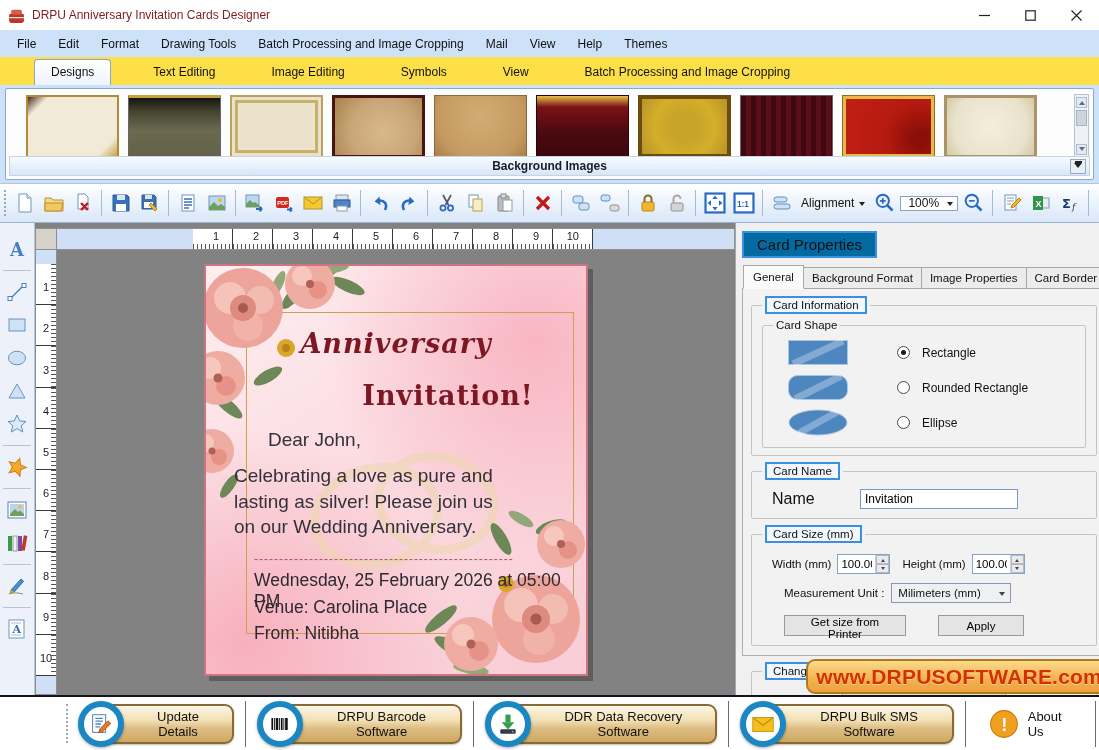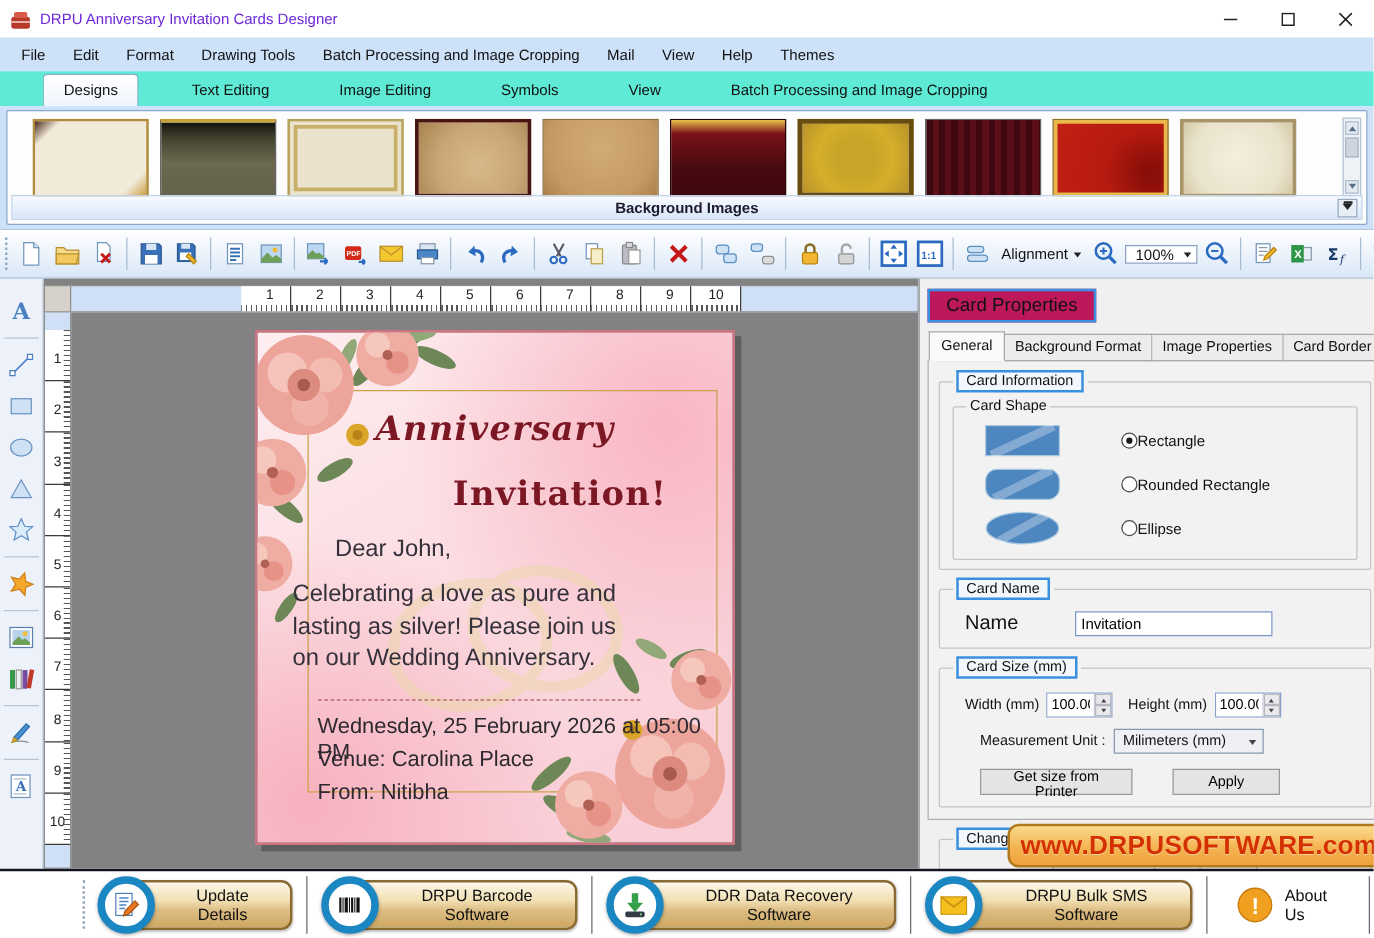--- a/index.html
+++ b/index.html
@@ -1,28 +1,28 @@
 <!DOCTYPE html>
 <html><head>
 <meta charset="utf-8">
 <style>
 *{box-sizing:border-box}
 html,body{margin:0;padding:0}
 body{width:1099px;height:750px;overflow:hidden;font-family:"Liberation Sans",sans-serif;background:#fff;color:#111}
 .app{width:1099px;height:750px;display:flex;flex-direction:column}
 
 .titlebar{height:30px;background:#fff;display:flex;align-items:center;padding-left:8px;flex:none}
-.title-text{font-size:12px;margin-left:7px;color:#6d28d9}
+.title-text{font-size:12px;margin-left:7px;color:#7f1d1d}
 .win-controls{margin-left:auto;display:flex;height:30px}
 .win-btn{width:46px;height:30px;display:flex;align-items:center;justify-content:center}
 
 .menubar{height:27px;background:#cde2f8;display:flex;align-items:center;padding-left:6px;font-size:12px;flex:none}
 .menu-item{padding:4px 11px;white-space:nowrap}
 
-.tabbar{height:28px;background:#5eead4;display:flex;align-items:flex-end;padding-left:34px;font-size:12px;flex:none}
+.tabbar{height:28px;background:#fde047;display:flex;align-items:flex-end;padding-left:34px;font-size:12px;flex:none}
 .tab{padding:5px 14px 6px;margin-right:28px;white-space:nowrap}
 .tab.active{background:linear-gradient(#ffffff,#eef4fc);border:1px solid #8aa8c8;border-bottom:none;border-radius:4px 4px 0 0;padding:5px 16px 6px}
 
 .ribbon{height:98px;background:#cde2f8;padding:3px 5px;flex:none}
 .strip{height:92px;background:#fdfdfd;border:1px solid #8aa8cc;border-radius:2px;position:relative}
 .thumbs{position:absolute;left:20px;top:6px;right:24px;height:63px;display:flex;gap:9px;overflow:hidden}
 .thumb{width:93px;height:63px;flex:none;border:1px solid #666}
 .t0{background:linear-gradient(135deg,#4a2c1e 0%,#f2ead9 14%,#f2ead9 86%,#caa24a 100%);border:2px solid #b08c3a}
 .t1{background:linear-gradient(#14140e,#44432f 22%,#6b6a4f 55%,#63624a);border-top:3px solid #c8a23a}
 .t2{background:#eae2ca;box-shadow:inset 0 0 0 3px #eae2ca,inset 0 0 0 6px #c9b06a,inset 0 0 0 8px #ece4cc;border:2px solid #b8a35c}
@@ -43,21 +43,21 @@
 .lbl-btn{position:absolute;right:3px;top:2px;width:16px;height:15px;border:1px solid #96a8c2;background:#e8eef6;display:flex;flex-direction:column;align-items:center;justify-content:center;gap:1px}
 .lbl-bar{width:7px;height:2px;background:#222}
 .lbl-tri{width:0;height:0;border:4px solid transparent;border-top:5px solid #222;margin-top:-1px}
 
 .toolbar{height:40px;background:linear-gradient(#ffffff,#d9e7f8);border-top:1px solid #b2c8e0;border-bottom:1px solid #9ab4d0;display:flex;align-items:center;padding:0 3px;gap:2px;flex:none}
 .grip{width:6px;height:26px;border-left:2px dotted #92aac2;margin:0 3px 0 1px}
 .tbi{width:27px;height:27px;display:flex;align-items:center;justify-content:center;flex:none;border:1px solid transparent}
 .tsep{width:1px;height:26px;background:#a6bcd2;margin:0 3px;flex:none}
 .align-btn{display:flex;align-items:center;font-size:12px;gap:5px;padding:0 4px;height:26px}
 .caret{width:0;height:0;border:3.5px solid transparent;border-top:4.5px solid #222;margin-top:5px}
-.zoom-combo{width:58px;height:15px;border:1px solid #8aa2c2;background:#fff;display:flex;font-size:12px;padding-left:7px;gap:8px}
+.zoom-combo{width:58px;height:15px;border:1px solid #8aa2c2;background:#fff;display:flex;align-items:center;font-size:12px;padding-left:7px;gap:8px}
 .zoom-combo .caret{margin-left:auto;margin-right:4px}
 
 .main{flex:1;display:flex;min-height:0}
 .palette{width:35px;background:#edf2fa;border-right:1px solid #b6c6da;display:flex;flex-direction:column;align-items:center;padding-top:14px;gap:9px;flex:none}
 .pico{width:24px;height:24px;display:flex;align-items:center;justify-content:center;flex:none}
 .psep{width:28px;height:1px;background:#b8c4d4}
 .canvas-area{width:700px;background:#828282;position:relative;flex:none}
 .corner{position:absolute;left:0;top:5px;width:22px;height:22px;background:#d6d2ca;border:1px solid #8f8f8f}
 .hruler{position:absolute;left:22px;top:5px;right:0;height:22px;display:flex;background:#cfe0f6;border:1px solid #8f8f8f;border-left:none}
 .hblank1{width:136px;flex:none}
@@ -79,33 +79,33 @@
 .card-title1{position:absolute;top:62px;left:0;right:0;text-align:center;font-family:"DejaVu Serif",serif;font-style:italic;font-weight:bold;font-size:27px;color:#7c1724;letter-spacing:1px}
 .card-title2{position:absolute;top:114px;left:104px;right:0;text-align:center;font-family:"DejaVu Serif",serif;font-weight:bold;font-size:27px;color:#7c1724;letter-spacing:1px}
 .card-greet{position:absolute;left:62px;top:163px;font-size:19px;color:#35313a}
 .card-body{position:absolute;left:28px;right:26px;top:197px;text-align:left;font-size:19px;line-height:25.5px;color:#35313a}
 .card-divider{position:absolute;left:48px;top:286px;width:260px;height:14px;overflow:hidden;white-space:nowrap;font-size:12px;color:#a3565e;letter-spacing:1px}
 .card-dt{position:absolute;left:48px;top:304px;font-size:17.5px;color:#2d2930}
 .card-venue{position:absolute;left:48px;top:331px;font-size:17.5px;color:#2d2930}
 .card-from{position:absolute;left:48px;top:357px;font-size:17.5px;color:#2d2930}
 
 .props{flex:1;background:#f0f0f0;border-left:1px solid #a0a8b0;position:relative;padding:8px 8px 0 6px;font-size:12px}
-.props-title{display:inline-block;border:2px solid #3a8fe0;background:#be185d;padding:3px 13px;font-size:15px;margin:0 0 9px 0}
+.props-title{display:inline-block;border:2px solid #3a8fe0;background:#0369a1;padding:3px 13px;font-size:15px;margin:0 0 9px 0}
 .ptabs{display:flex;margin-left:1px;position:relative;z-index:2}
 .ptab{padding:4px 8px;font-size:11.5px;border:1px solid #a8a8a8;border-left:none;background:#ececec;white-space:nowrap}
 .ptab:first-child{border-left:1px solid #a8a8a8}
 .ptab.active{background:#fafafa;border-bottom:1px solid #fafafa;padding:5px 9px;margin-top:-2px}
 .pcontent{border:1px solid #aeaeae;background:#f2f2f2;margin-top:-1px;height:368px;position:relative;padding-top:1px}
 fieldset{border:1px solid #c4c4c4;border-radius:2px;margin:6px 8px 0;padding:3px 6px 7px}
 legend{font-size:11.5px;padding:0 3px;margin-left:4px}
 .leg-blue{border:2px solid #3a8fe0;background:#f2f7fd;padding:1px 6px;display:inline-block}
 .fs-shape{margin:2px 4px 0;padding-bottom:4px}
 .shape-row{display:flex;align-items:center;margin:4px 0 6px 14px;height:29px}
 .shape-cell{width:70px;display:flex;justify-content:center}
-.radio-wrap{display:flex;align-items:center;gap:0;margin-left:44px;font-size:12px}
+.radio-wrap{display:flex;align-items:center;gap:12px;margin-left:44px;font-size:12px}
 .radio{width:13px;height:13px;border:1px solid #4a4a4a;border-radius:50%;background:#fff;position:relative;flex:none}
 .radio.checked::after{content:"";position:absolute;inset:3px;background:#1a1a1a;border-radius:50%}
 .name-row{display:flex;align-items:center;margin:6px 0 2px 14px}
 .name-lab{width:88px;font-size:16px}
 .name-input{width:158px;height:20px;border:1px solid #7a98c8;font-size:12px;padding:1px 4px;font-family:"Liberation Sans",sans-serif}
 .size-row1{display:flex;align-items:center;gap:6px;margin:8px 0 0 14px;font-size:11.5px}
 .spin{display:flex;border:1px solid #88a0c8;background:#fff;height:20px}
 .spin input{width:37px;border:none;outline:none;font-size:11.5px;padding:0 3px;font-family:"Liberation Sans",sans-serif}
 .arrows{width:14px;display:flex;flex-direction:column;border-left:1px solid #c8d0dc}
 .sa{flex:1;background:#e9e9ee;border:1px solid #b8b8c2;display:flex;align-items:center;justify-content:center}

